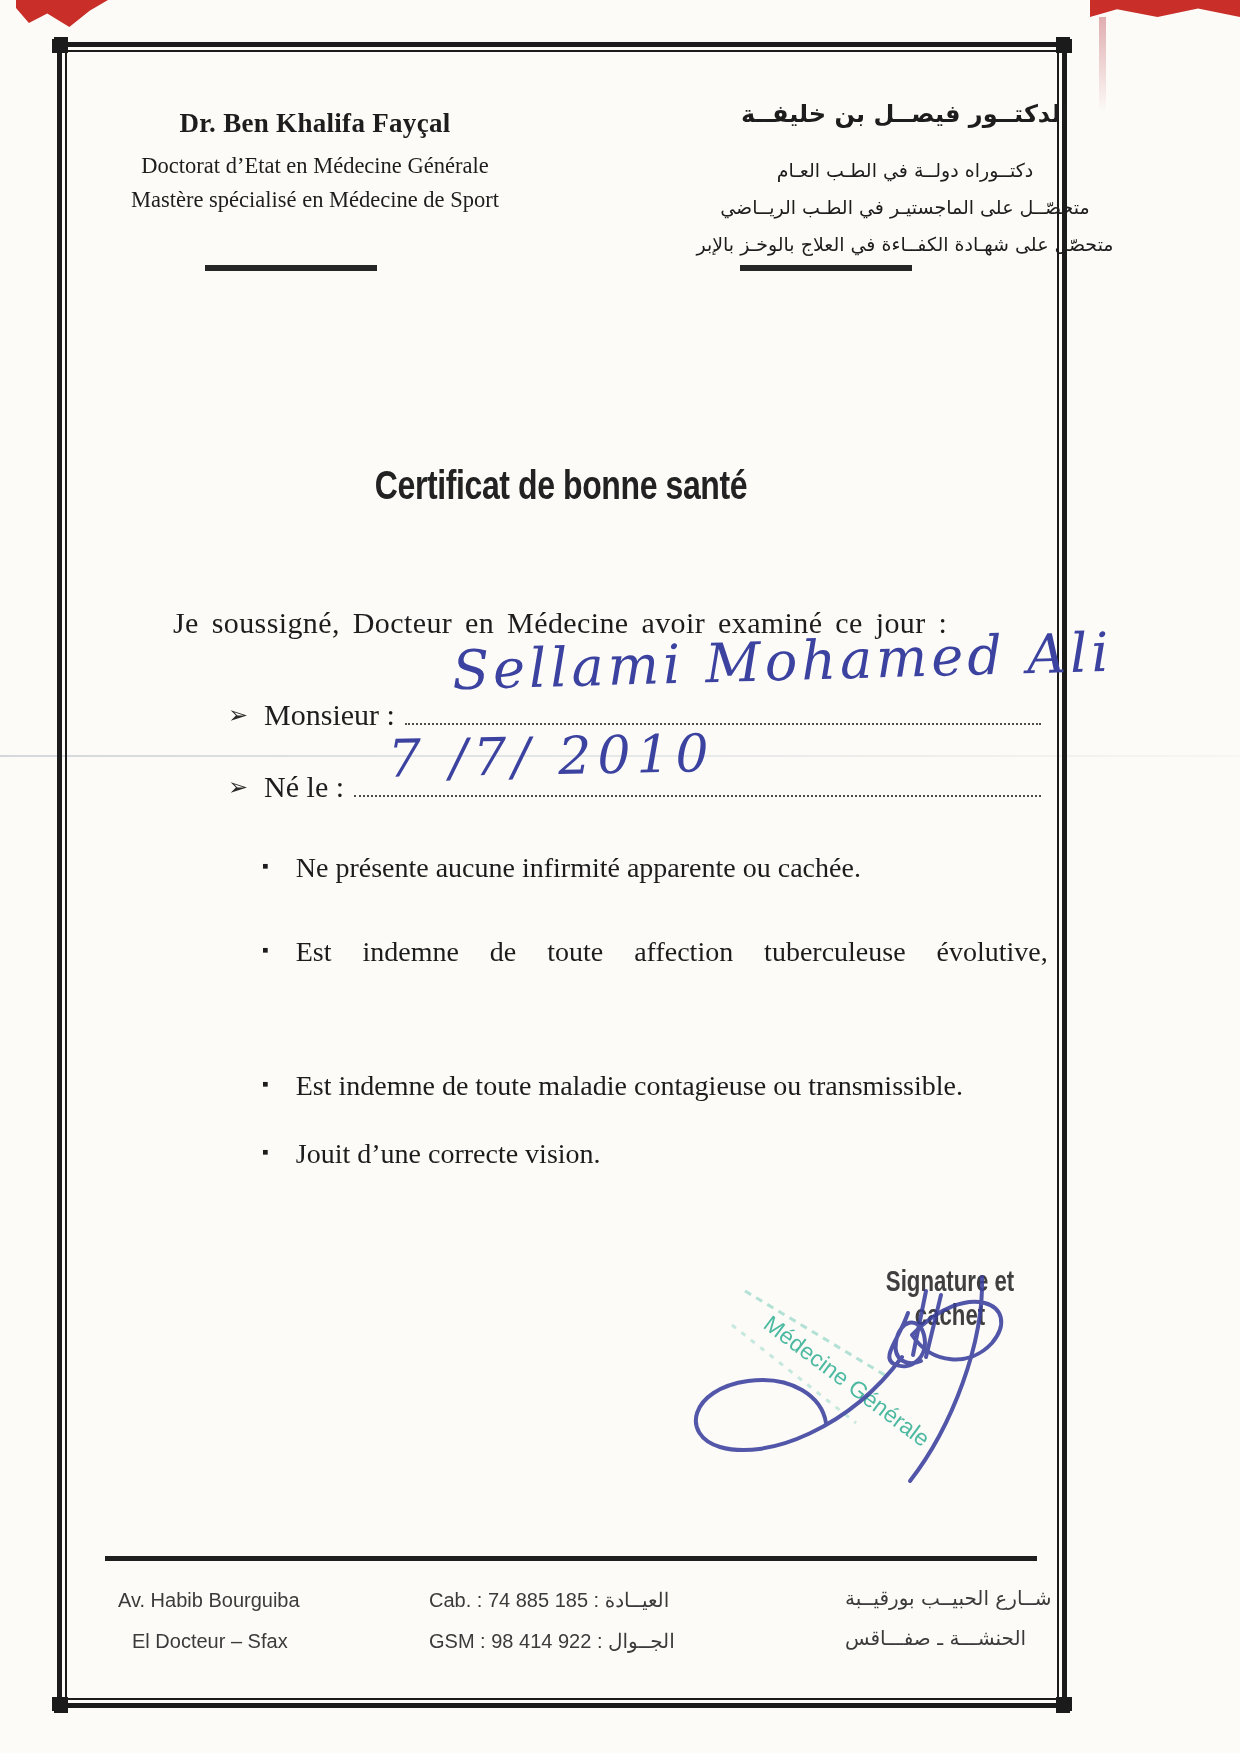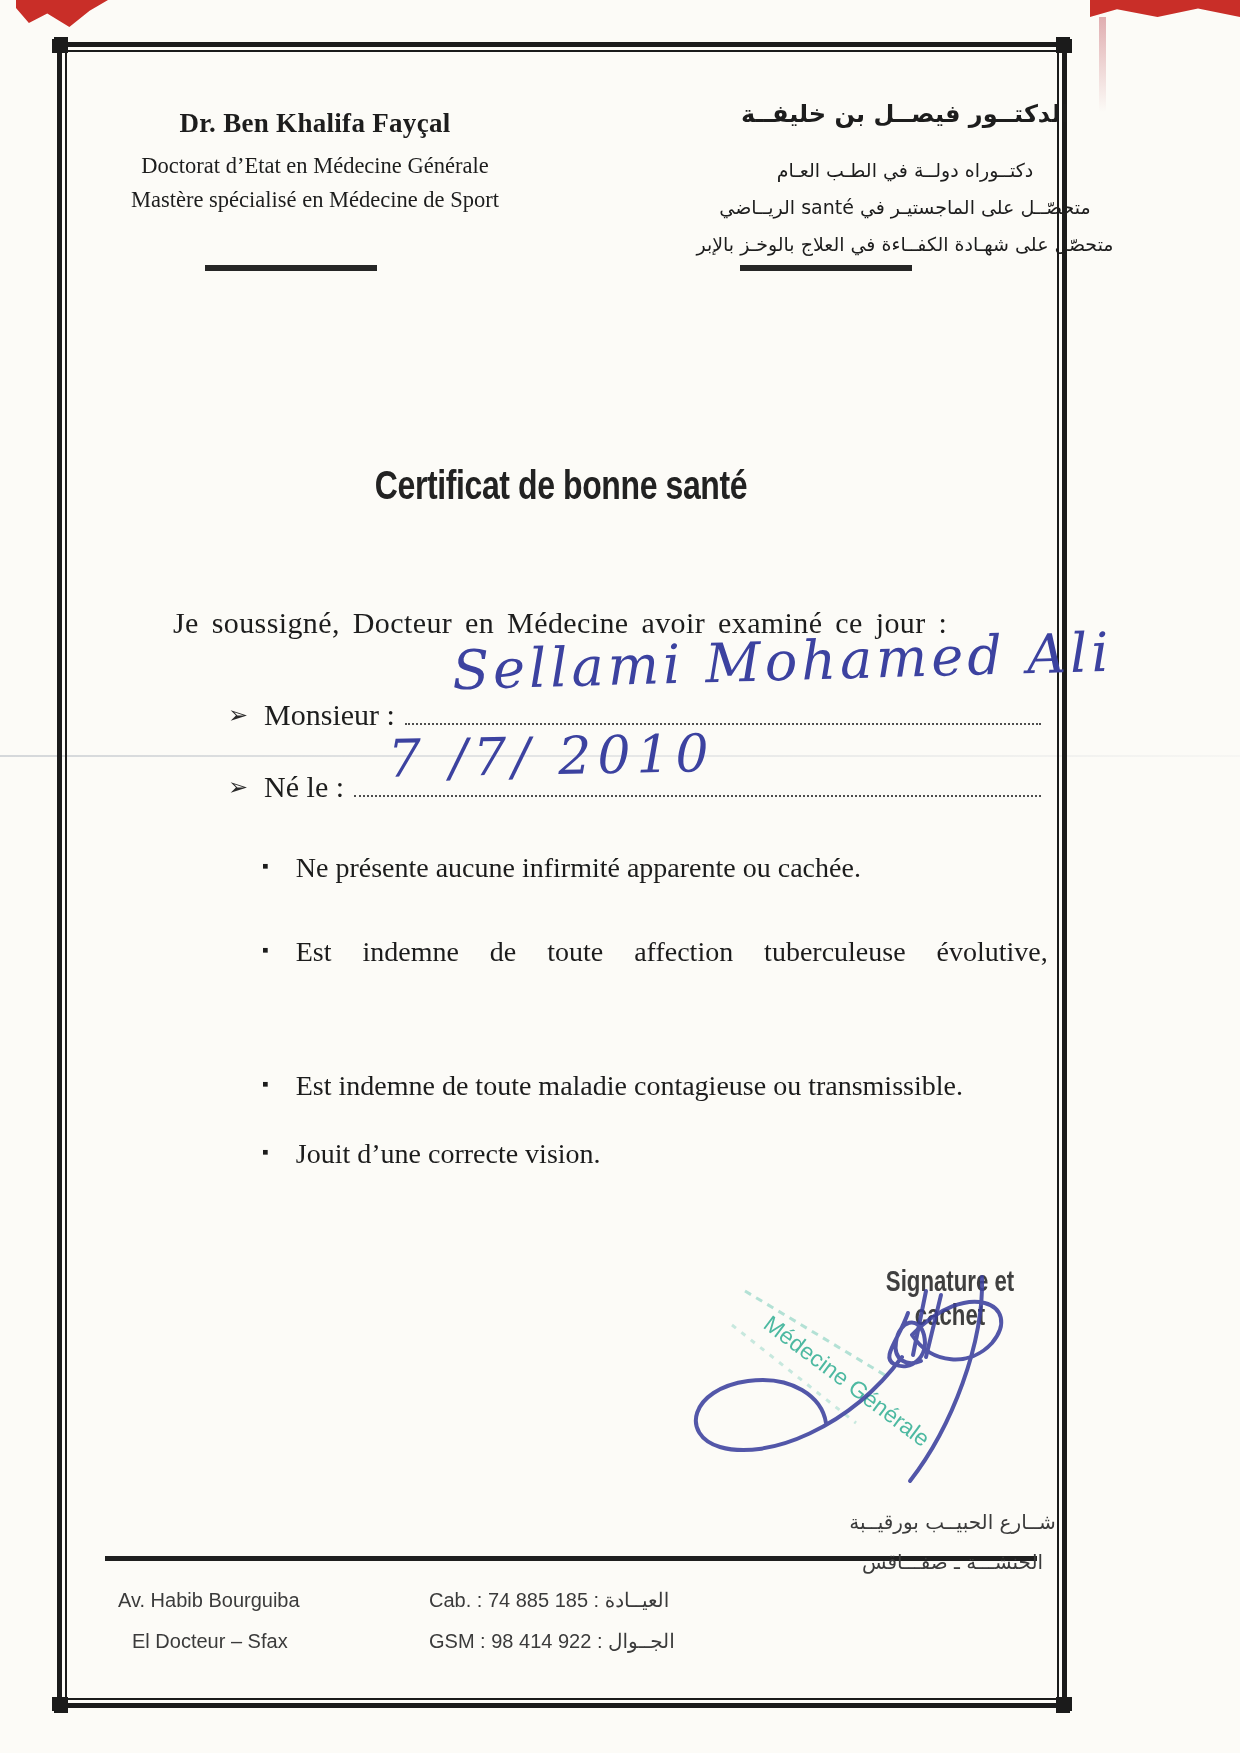--- a/index.html
+++ b/index.html
@@ -70,21 +70,21 @@
     color:#3f3f3f; letter-spacing:0; transform:scaleX(.74); }
   .stamp-svg { position:absolute; left:650px; top:1185px; }
   
   .foot-rule { position:absolute; left:105px; top:1556px; width:932px; height:5px;
     background:#1f1f1f; }
   .foot { position:absolute; font-family:"Liberation Sans", sans-serif;
     font-size:20px; color:#3b3b3b; line-height:41px; }
   .foot-left { left:118px; top:1580px; }
   .foot-left .l2 { padding-left:14px; }
   .foot-center { left:429px; top:1580px; }
-  .foot-right { left:845px; top:1502px; width:215px; direction:rtl; text-align:center;
+  .foot-right { left:845px; top:1578px; width:215px; direction:rtl; text-align:left;
     font-family:"DejaVu Sans", sans-serif; font-size:20px; line-height:40px; color:#3b3b3b; }
 </style>
 </head>
 <body>
 
 <div class="page">
 
   <div class="red-tl"></div>
   <div class="red-tr"></div>
   <div class="pink-shard"></div>
@@ -108,21 +108,21 @@
 
   <div class="hdr-fr">
     <div class="name">Dr. Ben Khalifa Fayçal</div>
     <div class="line">Doctorat d’Etat en Médecine Générale</div>
     <div class="line">Mastère spécialisé en Médecine de Sport</div>
   </div>
 
   <div class="hdr-ar">
     <div class="name">الدكتــور فيصــل بن خليفــة</div>
     <div class="line">دكتــوراه دولــة في الطـب العـام</div>
-    <div class="line">متحصّــل على الماجستيـر في santé الريــاضي</div>
+    <div class="line">متحصّــل على الماجستيـر في الطـب الريــاضي</div>
     <div class="line">متحصّل على شهـادة الكفــاءة في العلاج بالوخـز بالإبر</div>
   </div>
 
   <div class="hdr-bar left"></div>
   <div class="hdr-bar right"></div>
 
   <div class="title">Certificat de bonne santé</div>
 
   <div class="intro">Je soussigné, Docteur en Médecine avoir examiné ce jour :</div>
 

